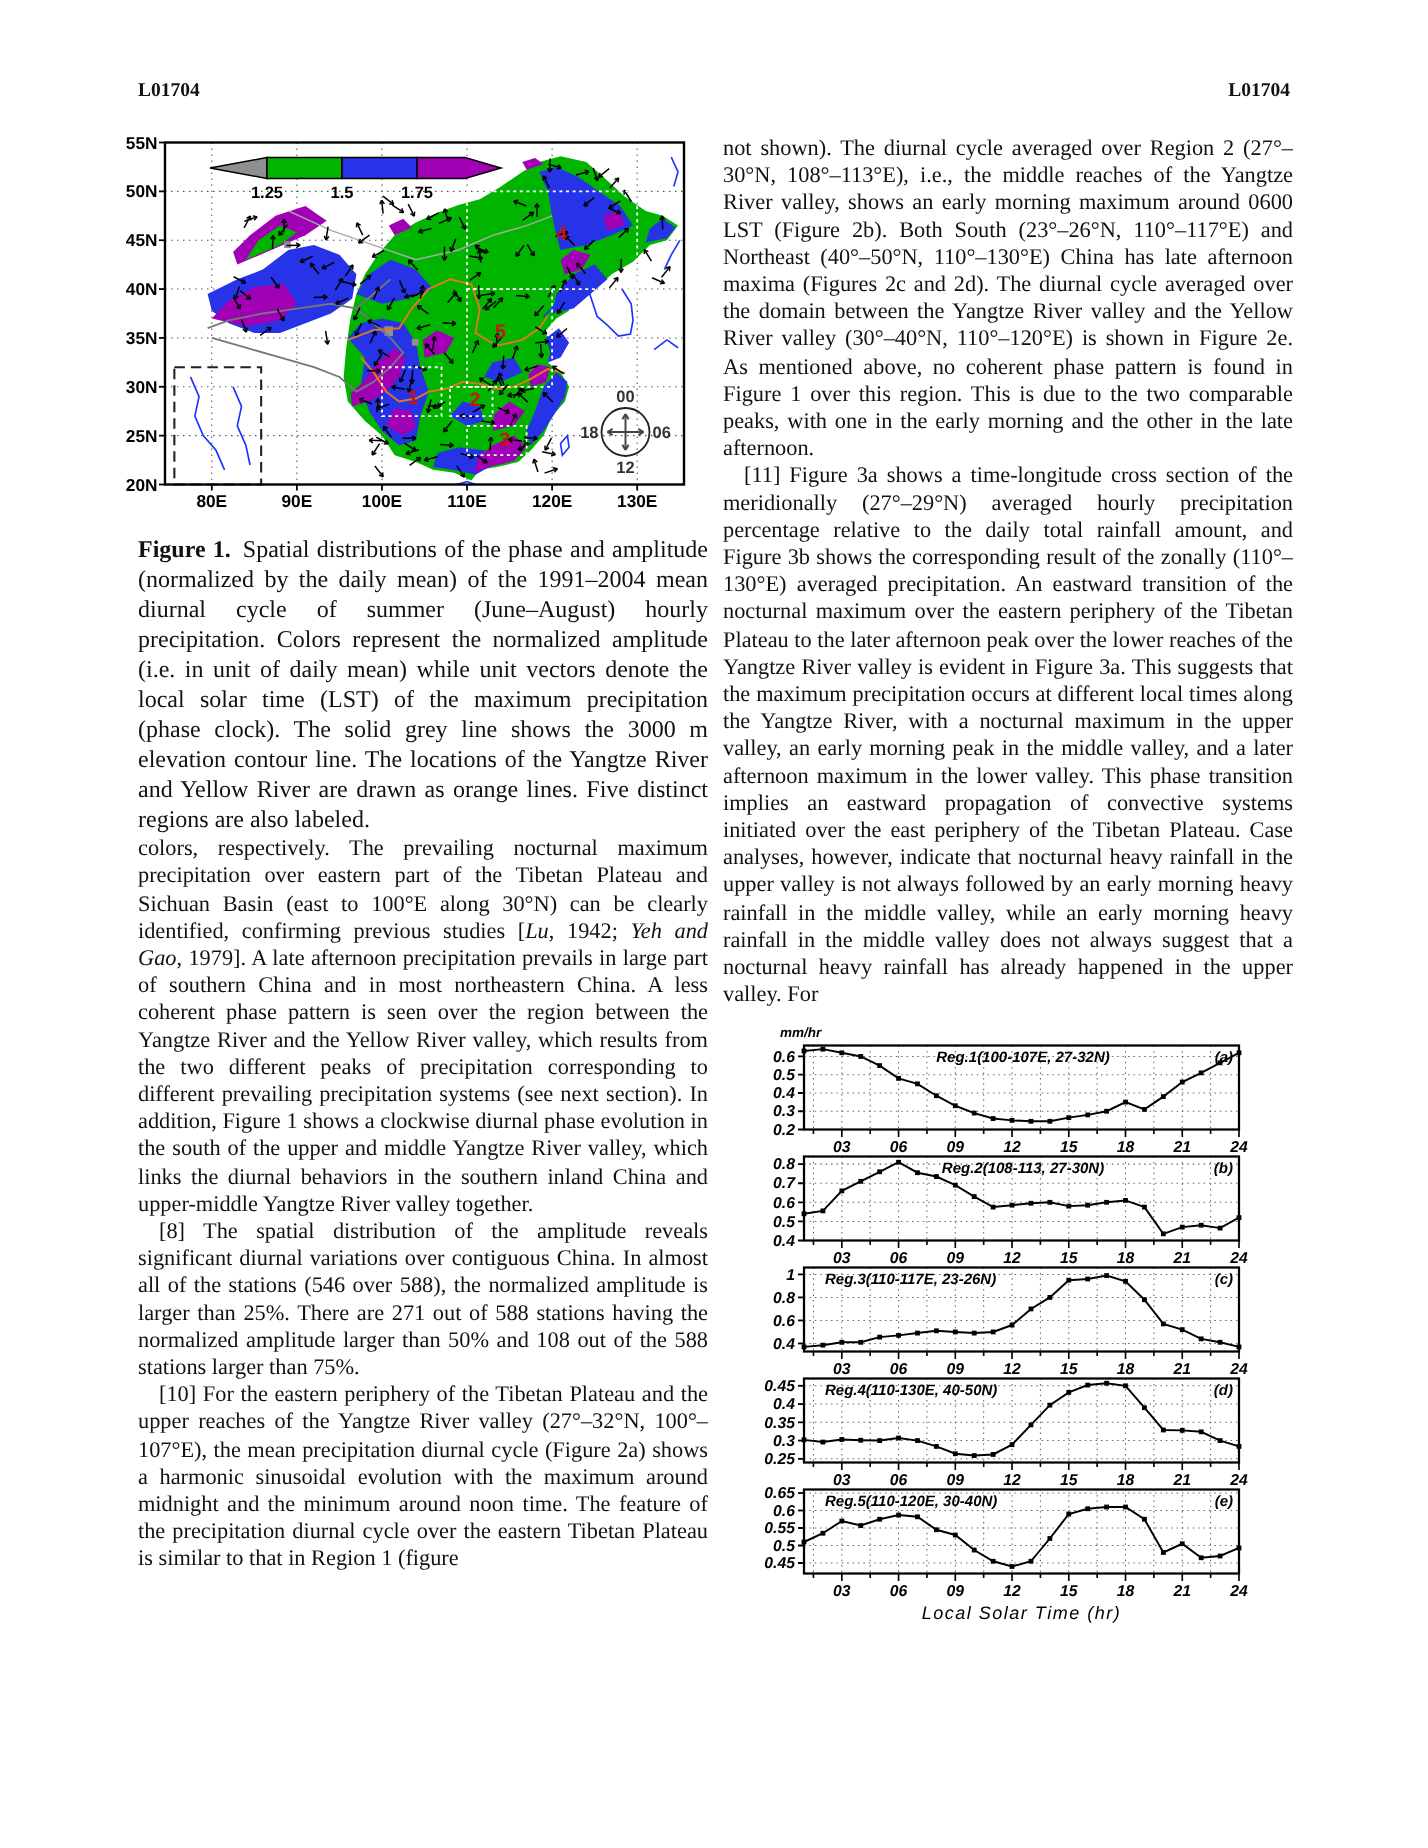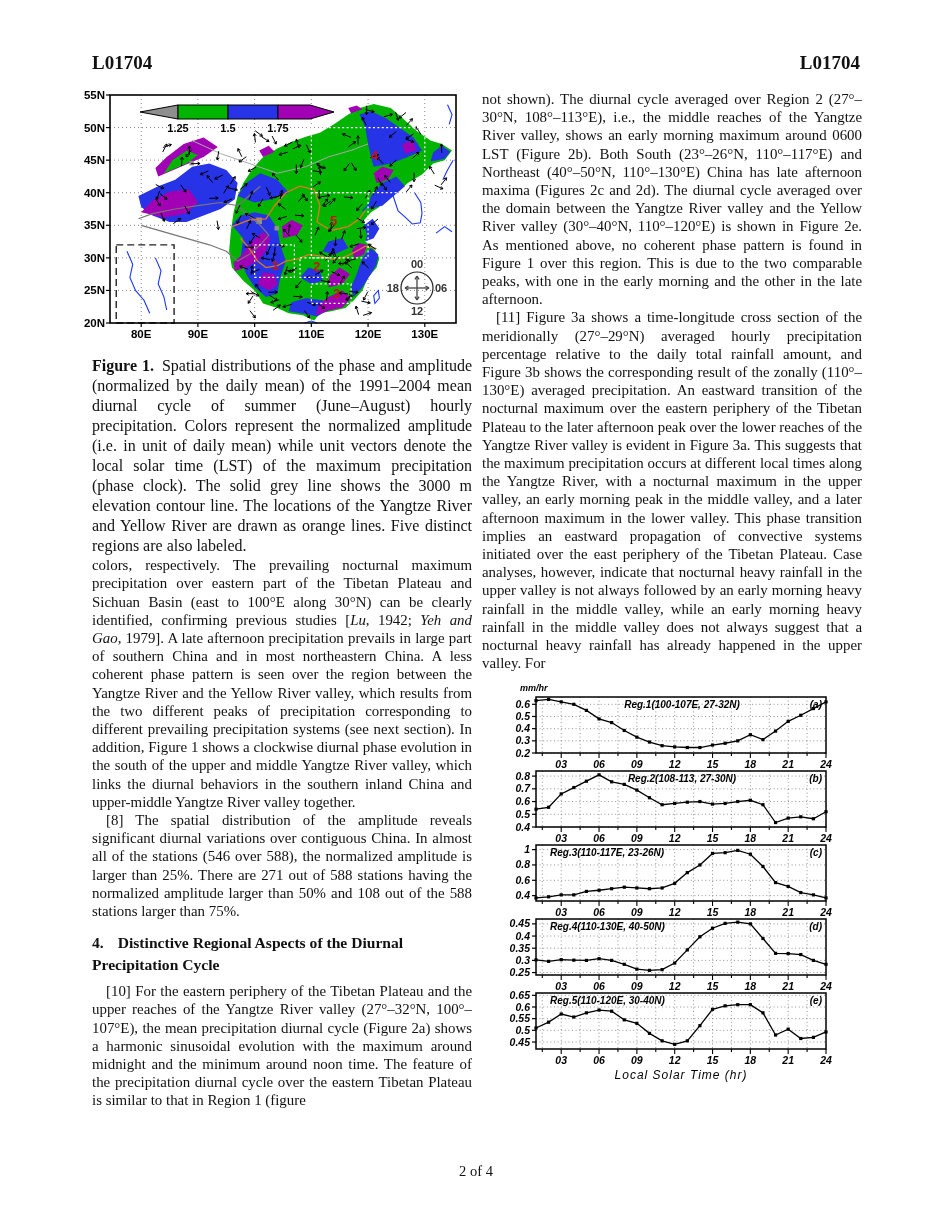--- a/index.html
+++ b/index.html
@@ -1,19 +1,19 @@
 <!DOCTYPE html>
 <html><head>
 <meta charset="utf-8">
 <style>
   html,body{margin:0;padding:0;background:#ffffff;}
   #page{position:relative;width:952px;height:1232px;background:#fff;color:#111;
         font-family:"Liberation Serif", serif;}
   #hdr{position:absolute;left:92px;top:52px;width:768px;display:flex;
-       justify-content:space-between;align-items:baseline;font-size:19px;}
+       justify-content:space-between;align-items:baseline;font-size:13px;}
   #hdr .jid{font-weight:bold;}
   #hdr .ttl{letter-spacing:.4px;}
   .col{position:absolute;top:90px;width:380px;font-size:14.9px;line-height:18.2px;
        text-align:justify;}
   #col-left{left:92px;}
   #col-right{left:482px;}
   p{margin:0;}
   .indent{text-indent:14px;}
   .cap{font-size:16px;line-height:20px;margin-top:10px;}
   .cap b{font-weight:bold;}
@@ -669,21 +669,20 @@
             <line x1="24" y1="37.579999999999984" x2="28" y2="37.579999999999984" stroke="#000" stroke-width="1.2"></line>
             <text x="23" y="41.579999999999984" fill="#000" font-size="11.5px" font-weight="bold" text-anchor="end">50N</text>
             <line x1="24" y1="5.009999999999991" x2="28" y2="5.009999999999991" stroke="#000" stroke-width="1.2"></line>
             <text x="23" y="9.009999999999991" fill="#000" font-size="11.5px" font-weight="bold" text-anchor="end">55N</text>
           </g>
         </svg>
   </div>
   <p class="cap"><b>Figure 1.</b> <span>Spatial distributions of the phase and amplitude (normalized by the daily mean) of the 1991–2004 mean diurnal cycle of summer (June–August) hourly precipitation. Colors represent the normalized amplitude (i.e. in unit of daily mean) while unit vectors denote the local solar time (LST) of the maximum precipitation (phase clock). The solid grey line shows the 3000 m elevation contour line. The locations of the Yangtze River and Yellow River are drawn as orange lines. Five distinct regions are also labeled.</span></p>
   <p class="p-first">colors, respectively. The prevailing nocturnal maximum precipitation over eastern part of the Tibetan Plateau and Sichuan Basin (east to 100°E along 30°N) can be clearly identified, confirming previous studies [<i>Lu</i>, 1942; <i>Yeh and Gao</i>, 1979]. A late afternoon precipitation prevails in large part of southern China and in most northeastern China. A less coherent phase pattern is seen over the region between the Yangtze River and the Yellow River valley, which results from the two different peaks of precipitation corresponding to different prevailing precipitation systems (see next section). In addition, Figure 1 shows a clockwise diurnal phase evolution in the south of the upper and middle Yangtze River valley, which links the diurnal behaviors in the southern inland China and upper-middle Yangtze River valley together.</p>
   <p class="indent">[8] The spatial distribution of the amplitude reveals significant diurnal variations over contiguous China. In almost all of the stations (546 over 588), the normalized amplitude is larger than 25%. There are 271 out of 588 stations having the normalized amplitude larger than 50% and 108 out of the 588 stations larger than 75%.</p>
-  <h2><span class="hnum">4.</span><span>Distinctive Regional Aspects of the Diurnal Precipitation Cycle</span></h2>
   <p class="indent">[10] For the eastern periphery of the Tibetan Plateau and the upper reaches of the Yangtze River valley (27°–32°N, 100°–107°E), the mean precipitation diurnal cycle (Figure 2a) shows a harmonic sinusoidal evolution with the maximum around midnight and the minimum around noon time. The feature of the precipitation diurnal cycle over the eastern Tibetan Plateau is similar to that in Region 1 (figure</p>
 </div>
 
 <div id="col-right" class="col">
   <p>not shown). The diurnal cycle averaged over Region 2 (27°–30°N, 108°–113°E), i.e., the middle reaches of the Yangtze River valley, shows an early morning maximum around 0600 LST (Figure 2b). Both South (23°–26°N, 110°–117°E) and Northeast (40°–50°N, 110°–130°E) China has late afternoon maxima (Figures 2c and 2d). The diurnal cycle averaged over the domain between the Yangtze River valley and the Yellow River valley (30°–40°N, 110°–120°E) is shown in Figure 2e. As mentioned above, no coherent phase pattern is found in Figure 1 over this region. This is due to the two comparable peaks, with one in the early morning and the other in the late afternoon.</p>
   <p class="indent">[11] Figure 3a shows a time-longitude cross section of the meridionally (27°–29°N) averaged hourly precipitation percentage relative to the daily total rainfall amount, and Figure 3b shows the corresponding result of the zonally (110°–130°E) averaged precipitation. An eastward transition of the nocturnal maximum over the eastern periphery of the Tibetan Plateau to the later afternoon peak over the lower reaches of the Yangtze River valley is evident in Figure 3a. This suggests that the maximum precipitation occurs at different local times along the Yangtze River, with a nocturnal maximum in the upper valley, an early morning peak in the middle valley, and a later afternoon maximum in the lower valley. This phase transition implies an eastward propagation of convective systems initiated over the east periphery of the Tibetan Plateau. Case analyses, however, indicate that nocturnal heavy rainfall in the upper valley is not always followed by an early morning heavy rainfall in the middle valley, while an early morning heavy rainfall in the middle valley does not always suggest that a nocturnal heavy rainfall has already happened in the upper valley. For</p>
   <div id="fig2-wrap">
     <svg id="fig2-svg" width="340" height="404">
           <text x="28" y="10" fill="#000" font-size="9px" font-weight="bold">mm/hr</text>
           <g>
@@ -1101,15 +1100,14 @@
             <rect x="319.7913043478261" y="354.7333333333333" width="3.2" height="3.2" fill="#000"></rect>
             <rect x="332.4" y="349.3666666666667" width="3.2" height="3.2" fill="#000"></rect>
             <text x="58" y="323" fill="#000" font-size="10px" font-weight="bold" text-anchor="start">Reg.5(110-120E, 30-40N)</text>
             <text x="330" y="323" fill="#000" font-size="10px" font-weight="bold" text-anchor="end">(e)</text>
           </g>
           <text x="189" y="398" fill="#000" font-size="12px" text-anchor="middle" letter-spacing="1px">Local Solar Time (hr)</text>
         </svg>
   </div>
 </div>
 
-<div id="footer">2 of 4</div>
 
 </div>
 
 </body></html>

